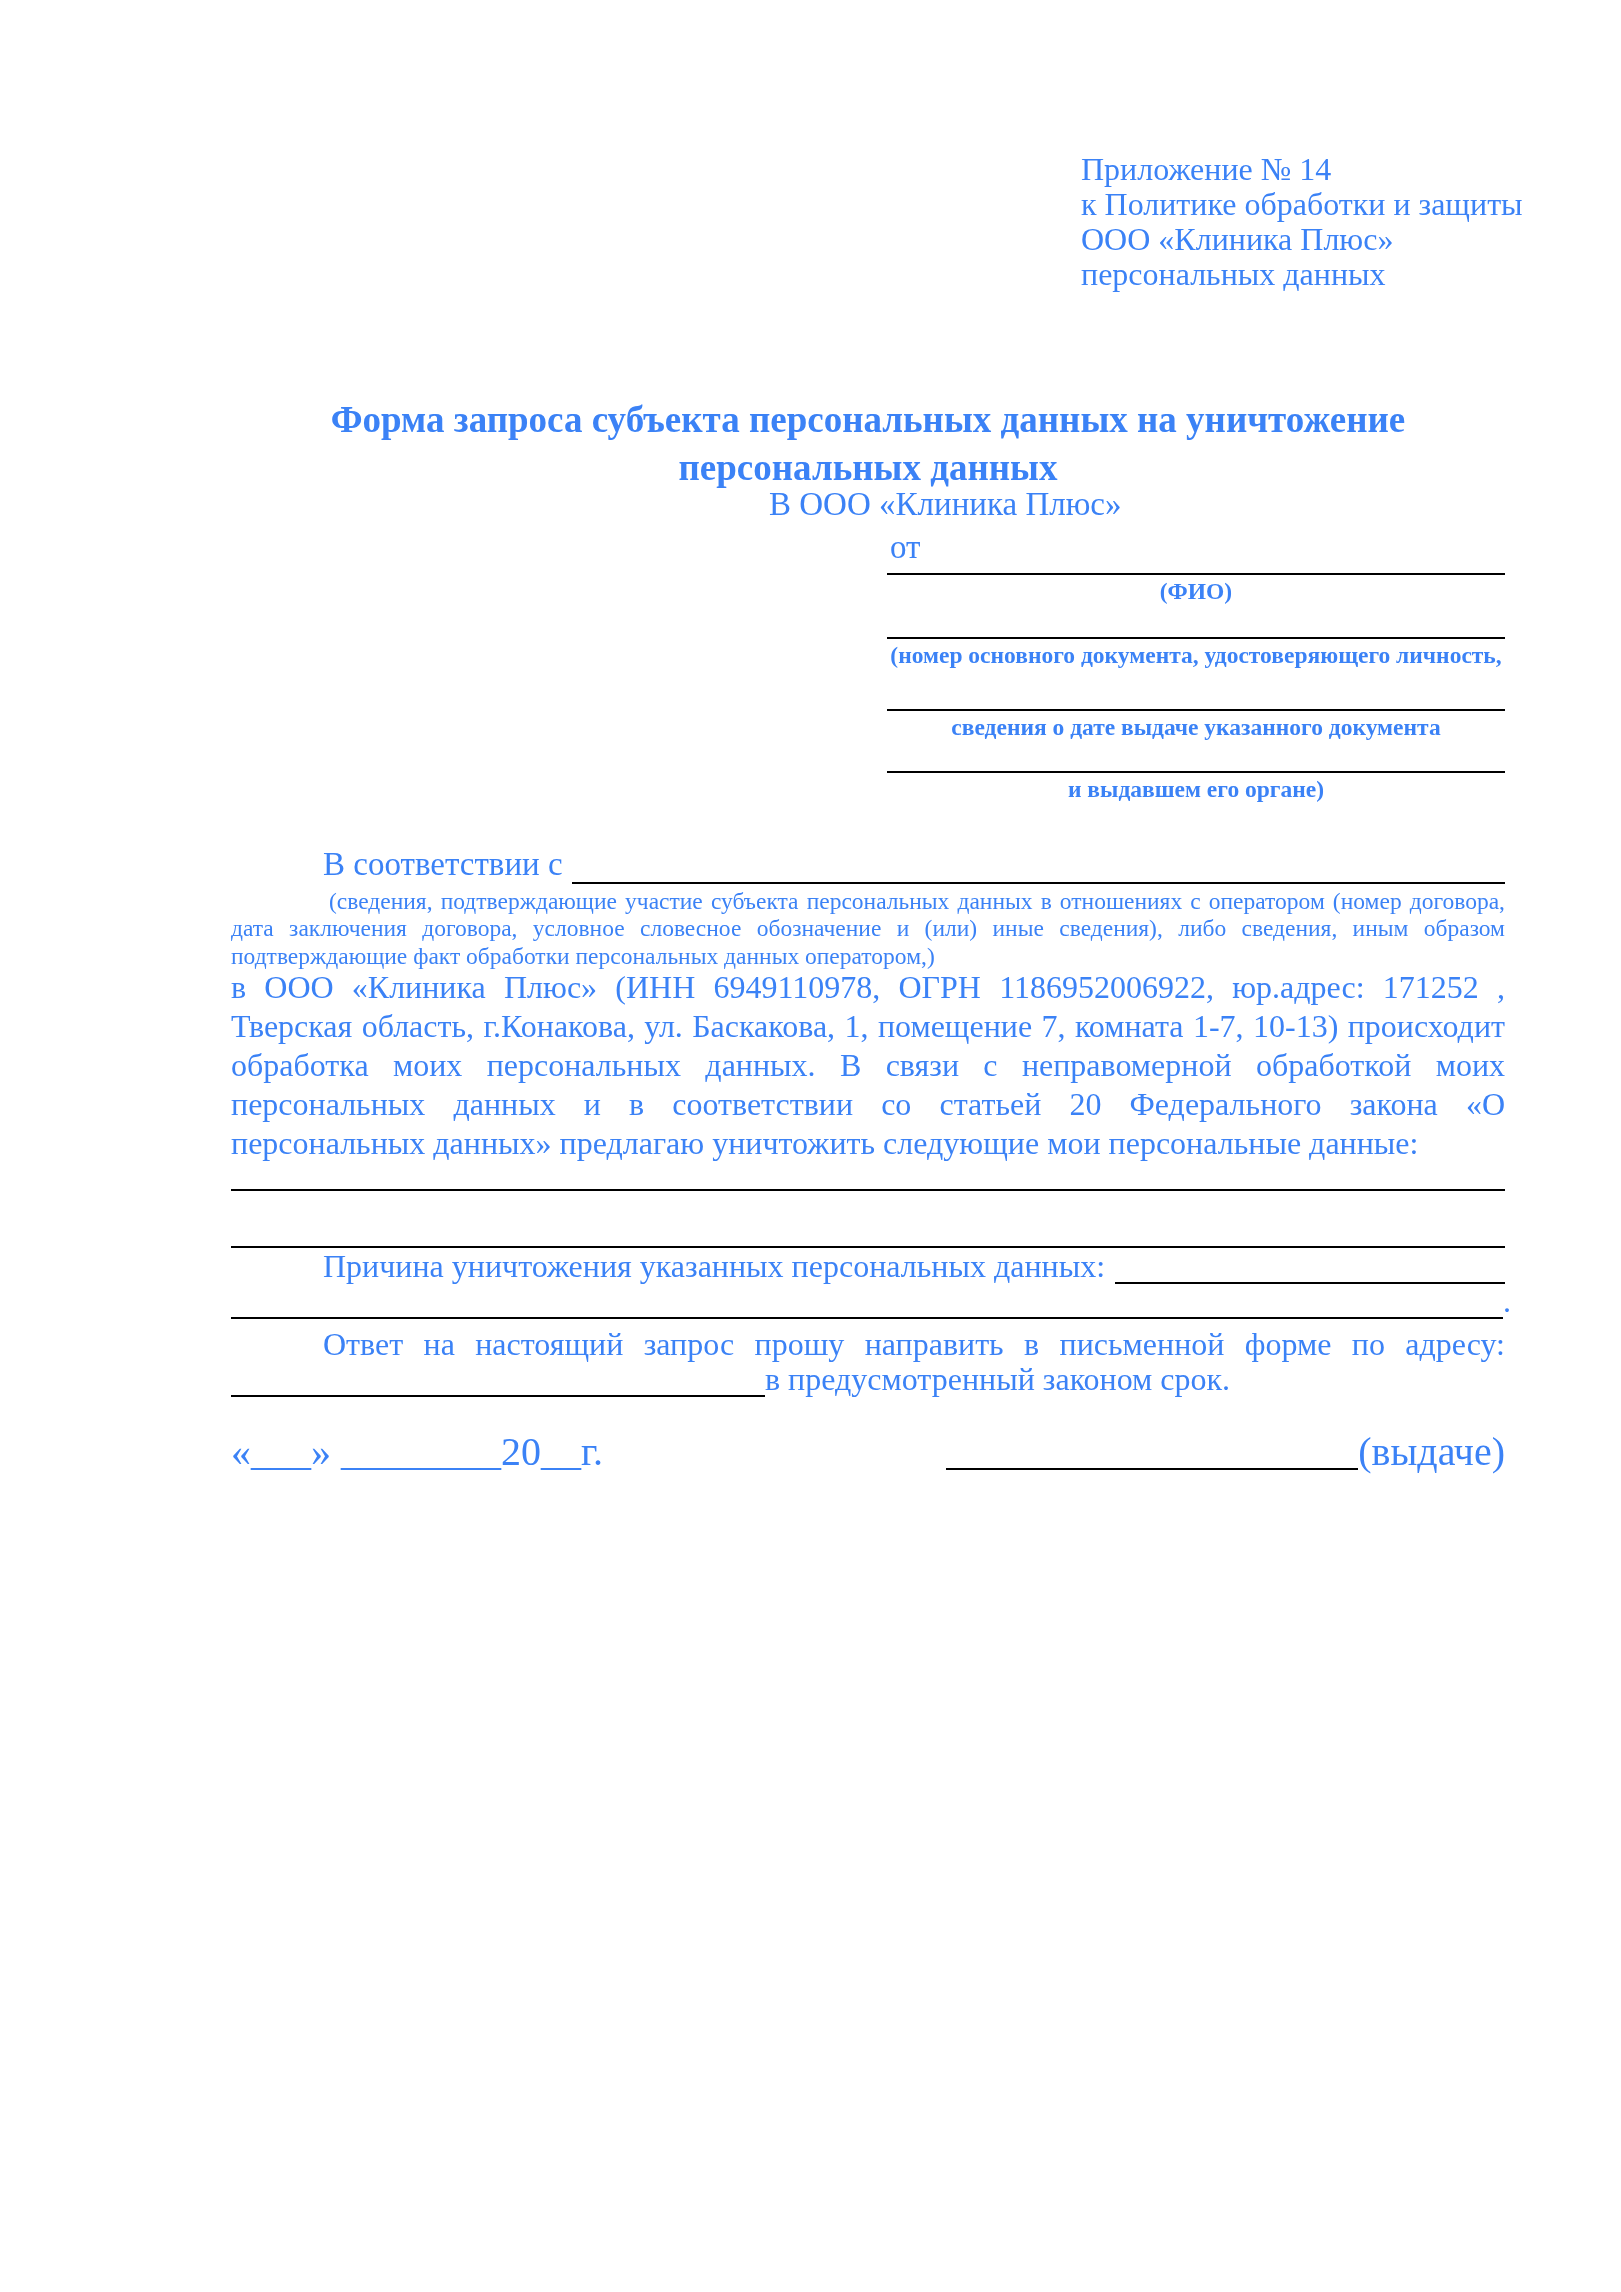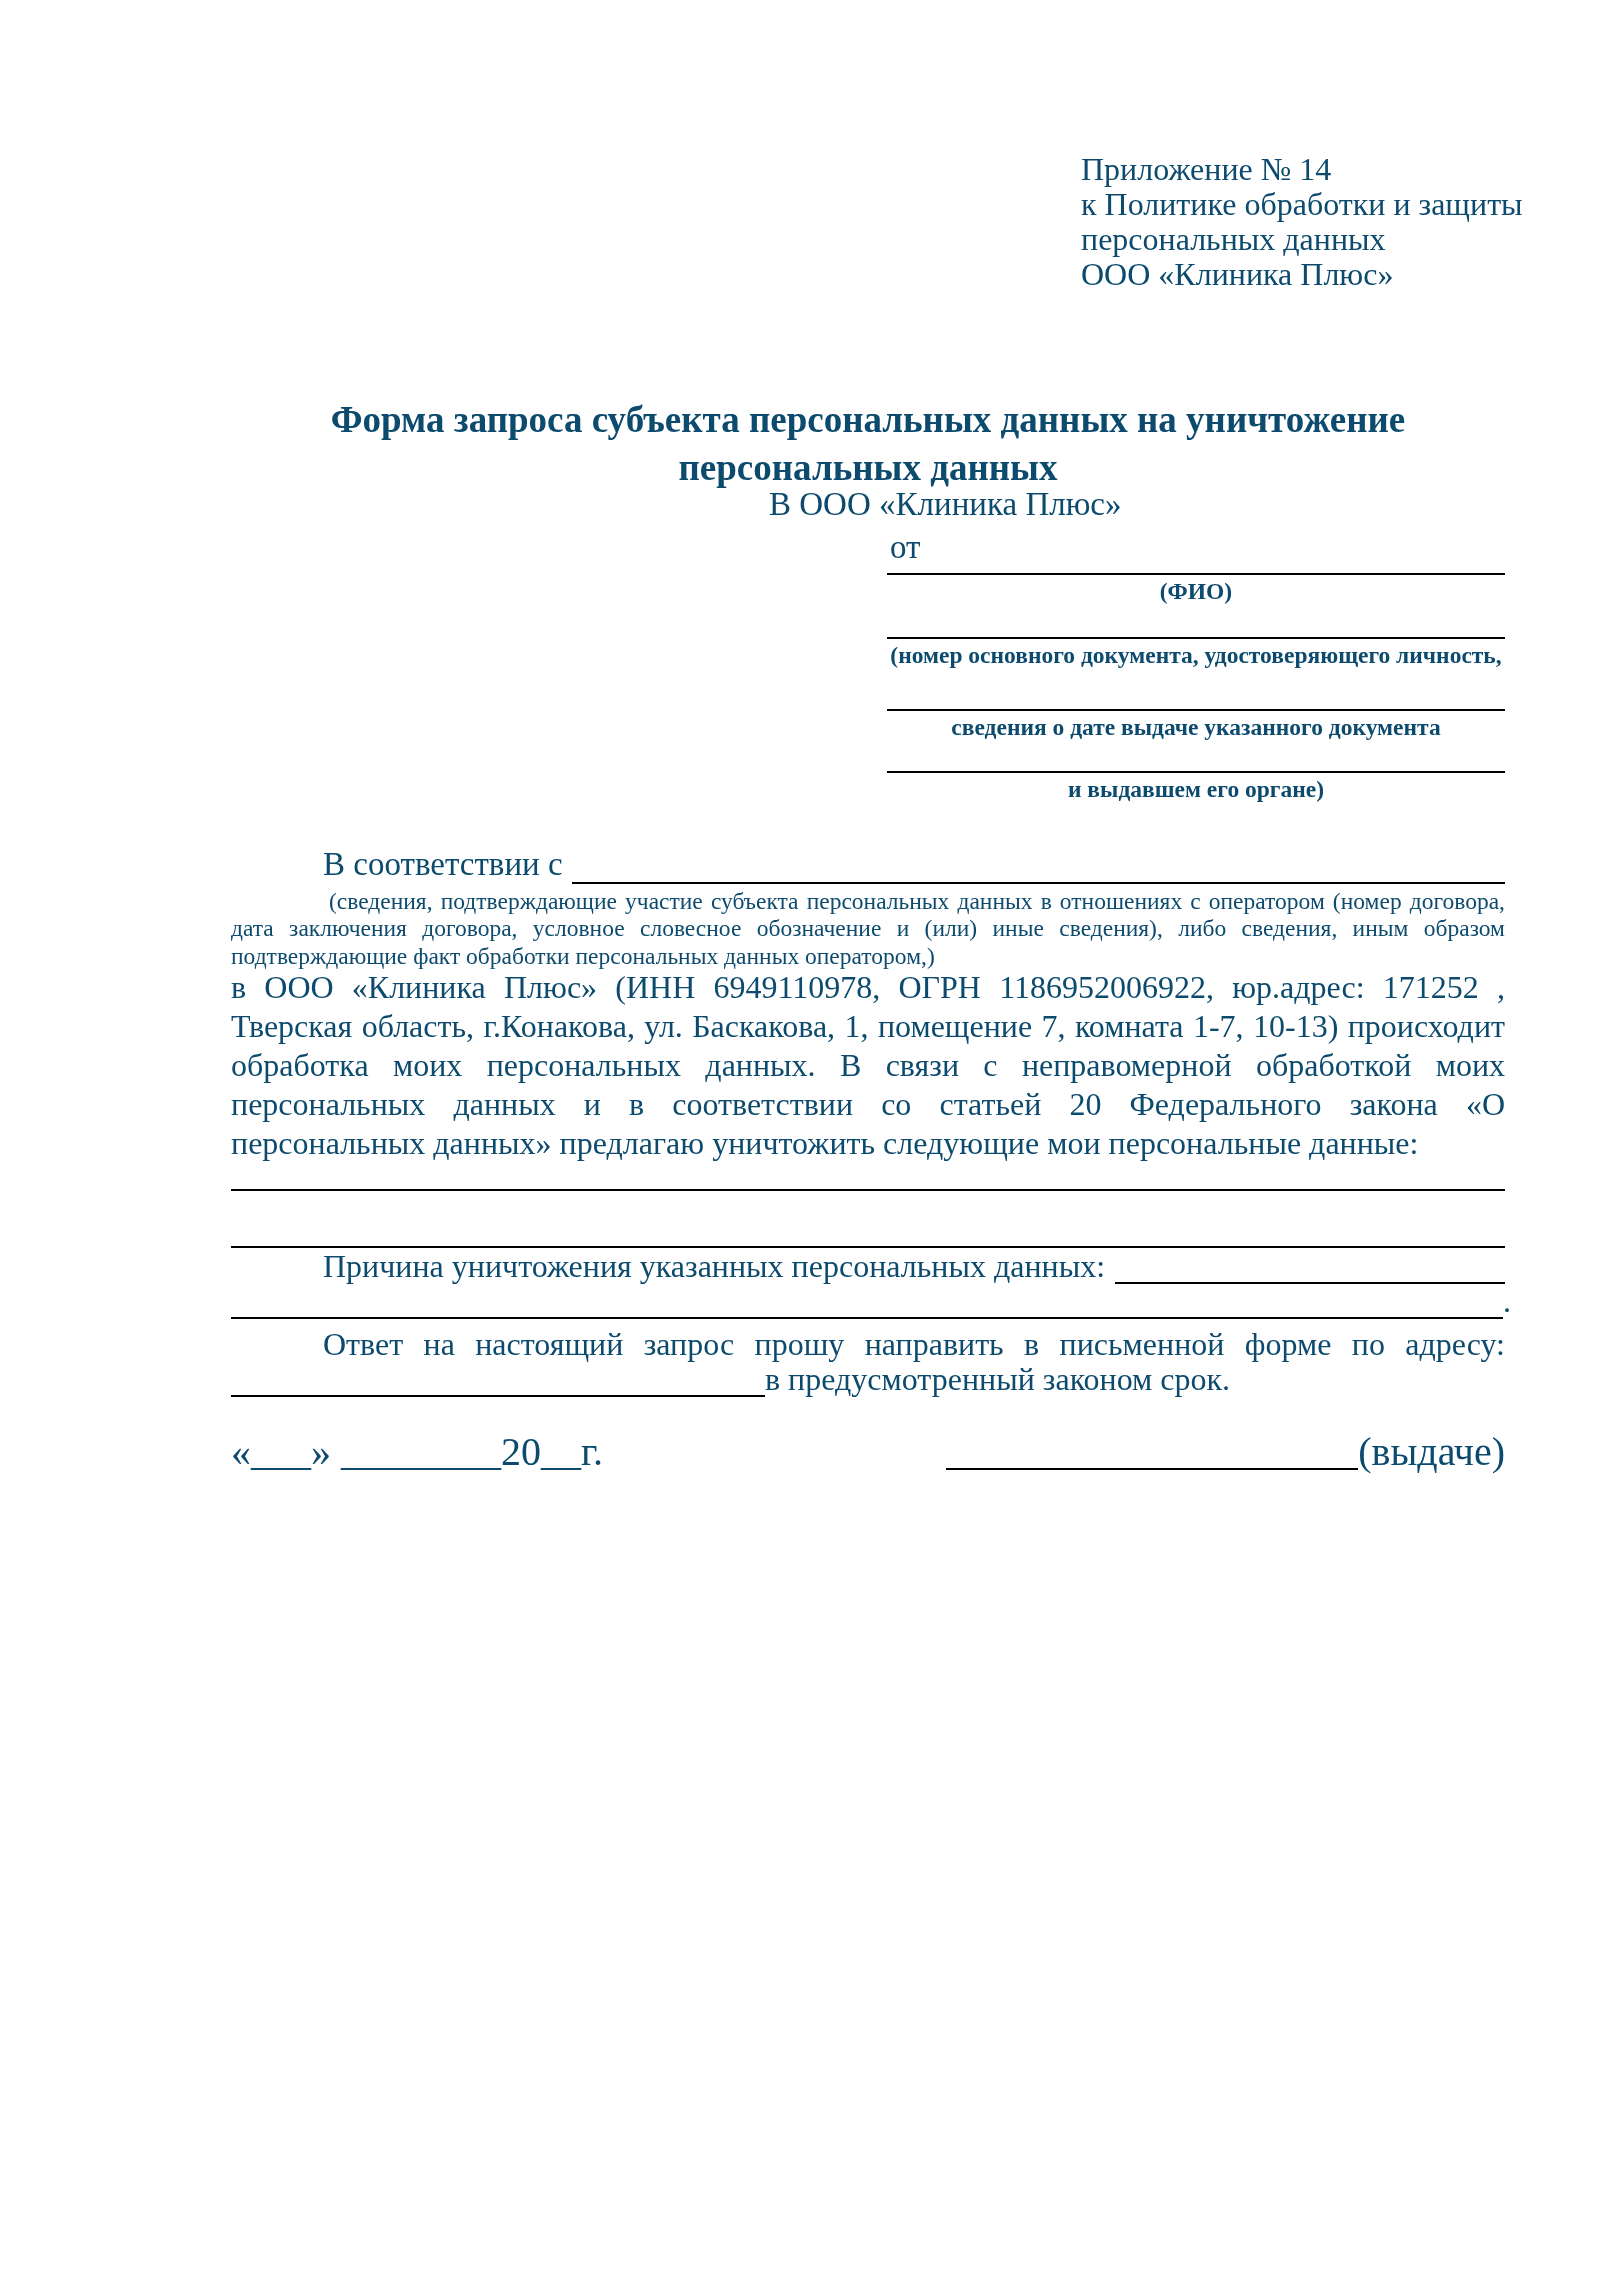--- a/index.html
+++ b/index.html
@@ -3,21 +3,21 @@
 <meta charset="utf-8">
 <style>
   * { margin: 0; padding: 0; box-sizing: border-box; }
   html, body { background: #ffffff; }
   .page {
     position: relative;
     width: 1541px;
     height: 2293px;
     background: #ffffff;
     font-family: "Liberation Serif", "DejaVu Serif", serif;
-    color: #0c4a6e;
+    color: #3b82f6;
     overflow: hidden;
   }
   .appendix {
     position: absolute;
     left: 1081px;
     top: 152px;
     font-size: 32px;
     line-height: 35px;
     text-align: left;
   }
@@ -173,22 +173,22 @@
   }
 </style>
 </head>
 <body>
 
 <div class="page">
 
   <div class="appendix">
     <div>Приложение № 14</div>
     <div>к Политике обработки и защиты</div>
+    <div>ООО «Клиника Плюс»</div>
     <div>персональных данных</div>
-    <div>ООО «Клиника Плюс»</div>
   </div>
 
   <div class="doc-title">Форма запроса субъекта персональных данных на уничтожение персональных данных</div>
 
   <div class="addressee">В ООО «Клиника Плюс»</div>
 
   <div class="from-label">от</div>
 
   <div class="blank-group bg1">
     <div class="blank-caption">(ФИО)</div>

